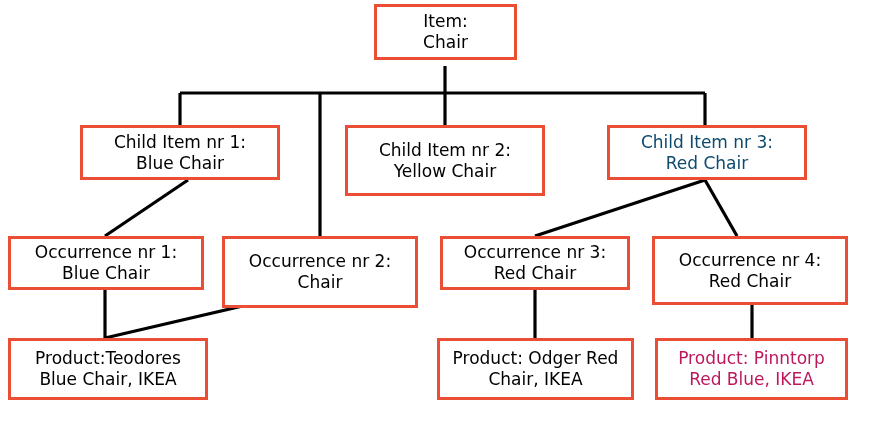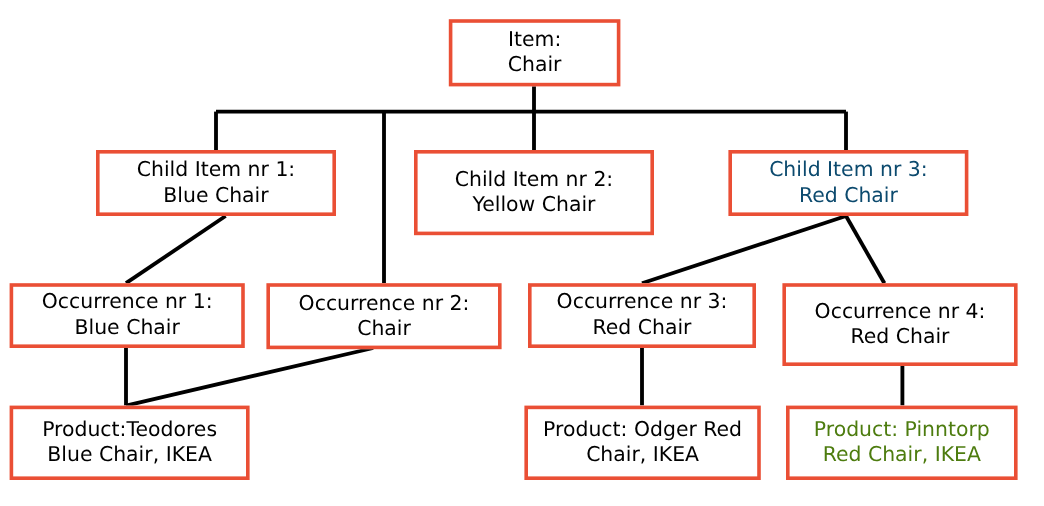--- a/index.html
+++ b/index.html
@@ -64,59 +64,59 @@
         <polyline points="705,180 535,236" fill="none"></polyline>
         <polyline points="705,180 737,236" fill="none"></polyline>
         <polyline points="105,290 105,338" fill="none"></polyline>
         <polyline points="311,290 105,338" fill="none"></polyline>
         <polyline points="535,290 535,338" fill="none"></polyline>
         <polyline points="752,290 752,338" fill="none"></polyline>
       </g>
   </svg>
 
   <div id="node-layer">
-      <div class="node node-item" style="left: 374px; top: 16px; width: 143px; height: 56px; border-color: rgb(234, 79, 53); background: rgb(255, 255, 255); color: rgb(0, 0, 0);">
+      <div class="node node-item" style="left: 374px; top: 4px; width: 143px; height: 56px; border-color: rgb(234, 79, 53); background: rgb(255, 255, 255); color: rgb(0, 0, 0);">
         <span class="line">Item:</span>
         <span class="line">Chair</span>
       </div>
       <div class="node node-child-item" style="left: 80px; top: 125px; width: 200px; height: 55px; border-color: rgb(234, 79, 53); background: rgb(255, 255, 255); color: rgb(0, 0, 0);">
         <span class="line">Child Item nr 1:</span>
         <span class="line">Blue Chair</span>
       </div>
       <div class="node node-child-item" style="left: 345px; top: 125px; width: 200px; height: 71px; border-color: rgb(234, 79, 53); background: rgb(255, 255, 255); color: rgb(0, 0, 0);">
         <span class="line">Child Item nr 2:</span>
         <span class="line">Yellow Chair</span>
       </div>
       <div class="node node-child-item" style="left: 607px; top: 125px; width: 200px; height: 55px; border-color: rgb(234, 79, 53); background: rgb(255, 255, 255); color: #0c4a6e;">
         <span class="line">Child Item nr 3:</span>
         <span class="line">Red Chair</span>
       </div>
       <div class="node node-occurrence" style="left: 8px; top: 236px; width: 196px; height: 54px; border-color: rgb(234, 79, 53); background: rgb(255, 255, 255); color: rgb(0, 0, 0);">
         <span class="line">Occurrence nr 1:</span>
         <span class="line">Blue Chair</span>
       </div>
-      <div class="node node-occurrence" style="left: 222px; top: 236px; width: 196px; height: 55px; border-color: rgb(234, 79, 53); background: rgb(255, 255, 255); color: rgb(0, 0, 0);">
+      <div class="node node-occurrence" style="left: 222px; top: 236px; width: 196px; height: 72px; border-color: rgb(234, 79, 53); background: rgb(255, 255, 255); color: rgb(0, 0, 0);">
         <span class="line">Occurrence nr 2:</span>
         <span class="line">Chair</span>
       </div>
       <div class="node node-occurrence" style="left: 440px; top: 236px; width: 190px; height: 54px; border-color: rgb(234, 79, 53); background: rgb(255, 255, 255); color: rgb(0, 0, 0);">
         <span class="line">Occurrence nr 3:</span>
         <span class="line">Red Chair</span>
       </div>
       <div class="node node-occurrence" style="left: 652px; top: 236px; width: 196px; height: 69px; border-color: rgb(234, 79, 53); background: rgb(255, 255, 255); color: rgb(0, 0, 0);">
         <span class="line">Occurrence nr 4:</span>
         <span class="line">Red Chair</span>
       </div>
       <div class="node node-product" style="left: 8px; top: 338px; width: 200px; height: 62px; border-color: rgb(234, 79, 53); background: rgb(255, 255, 255); color: rgb(0, 0, 0);">
         <span class="line">Product:Teodores</span>
         <span class="line">Blue Chair, IKEA</span>
       </div>
       <div class="node node-product" style="left: 437px; top: 338px; width: 197px; height: 62px; border-color: rgb(234, 79, 53); background: rgb(255, 255, 255); color: rgb(0, 0, 0);">
         <span class="line">Product: Odger Red</span>
         <span class="line">Chair, IKEA</span>
       </div>
-      <div class="node node-product" style="left: 655px; top: 338px; width: 193px; height: 62px; border-color: rgb(234, 79, 53); background: rgb(255, 255, 255); color: #4d7c0f;">
+      <div class="node node-product" style="left: 655px; top: 338px; width: 193px; height: 62px; border-color: rgb(234, 79, 53); background: rgb(255, 255, 255); color: #be185d;">
         <span class="line">Product: Pinntorp</span>
-        <span class="line">Red Chair, IKEA</span>
+        <span class="line">Red Blue, IKEA</span>
       </div>
     </div>
 
 </div>
 
 </body></html>

